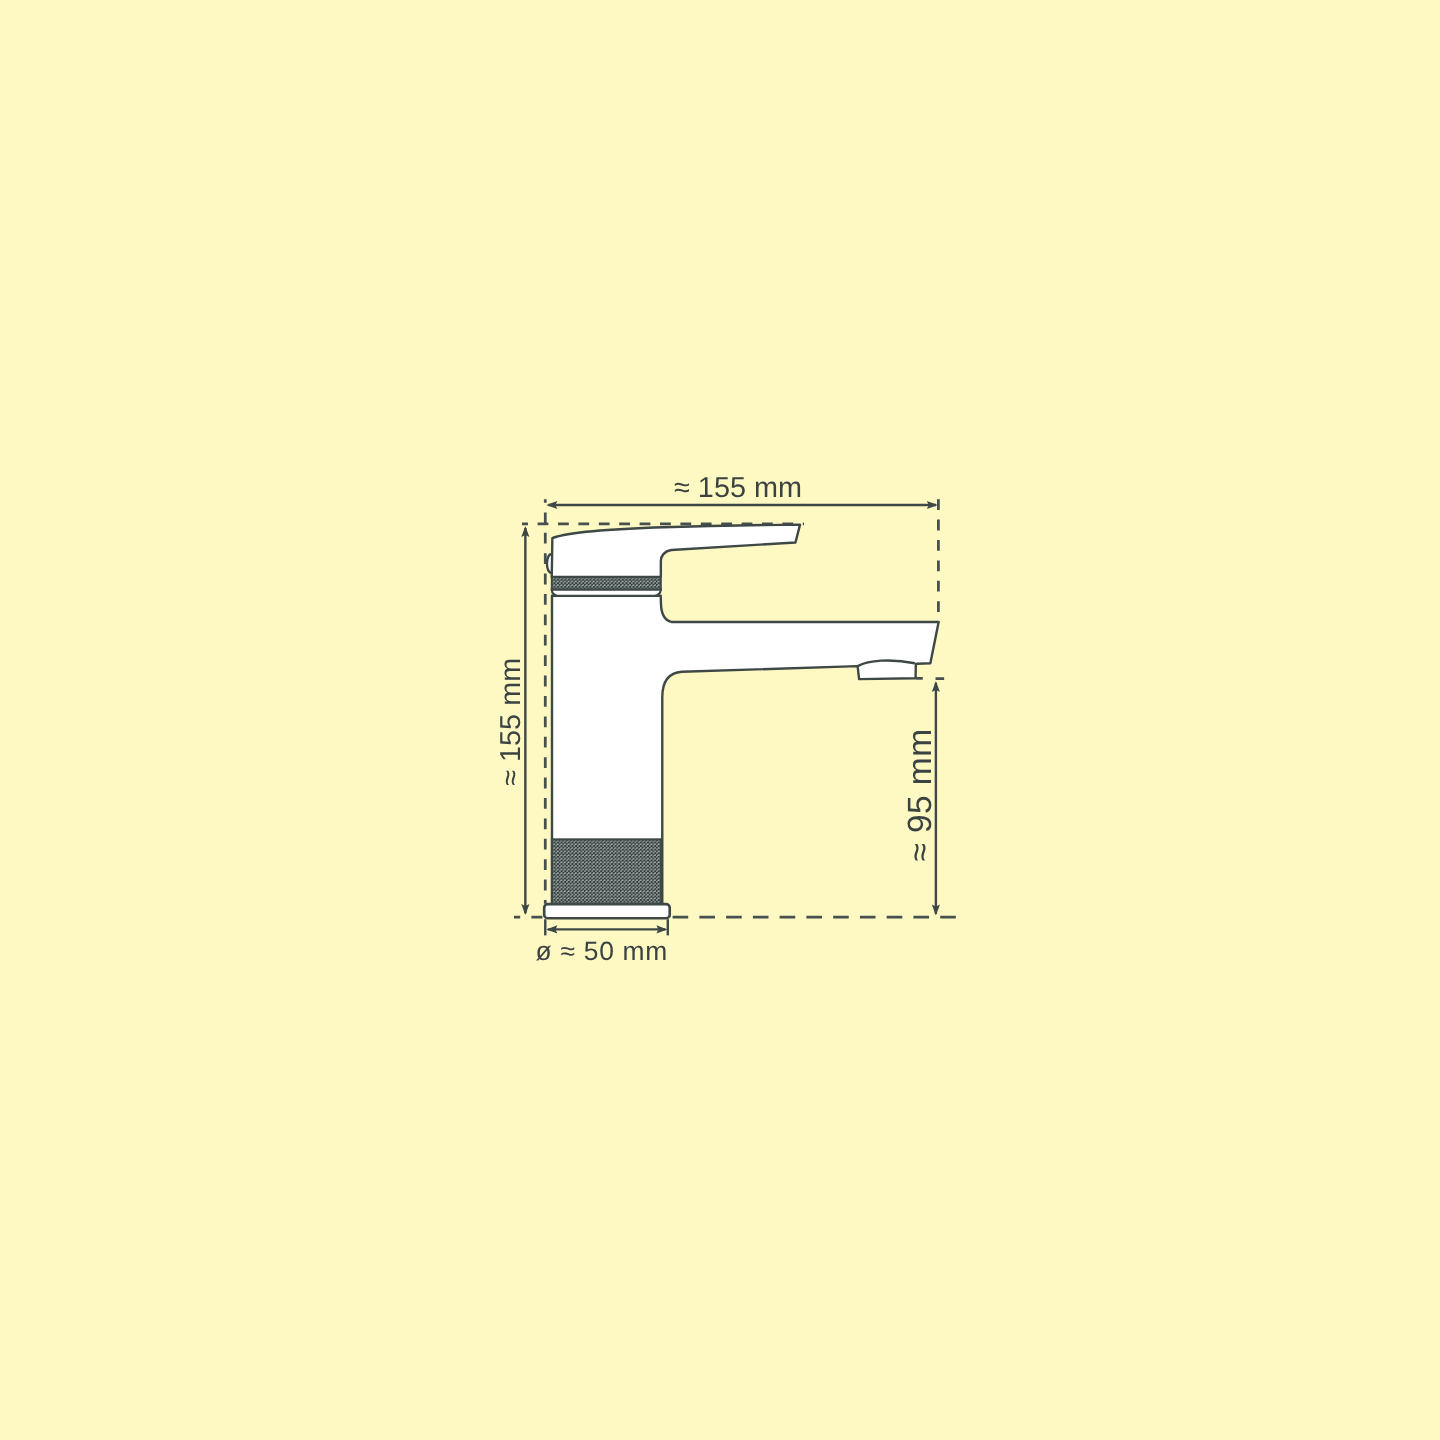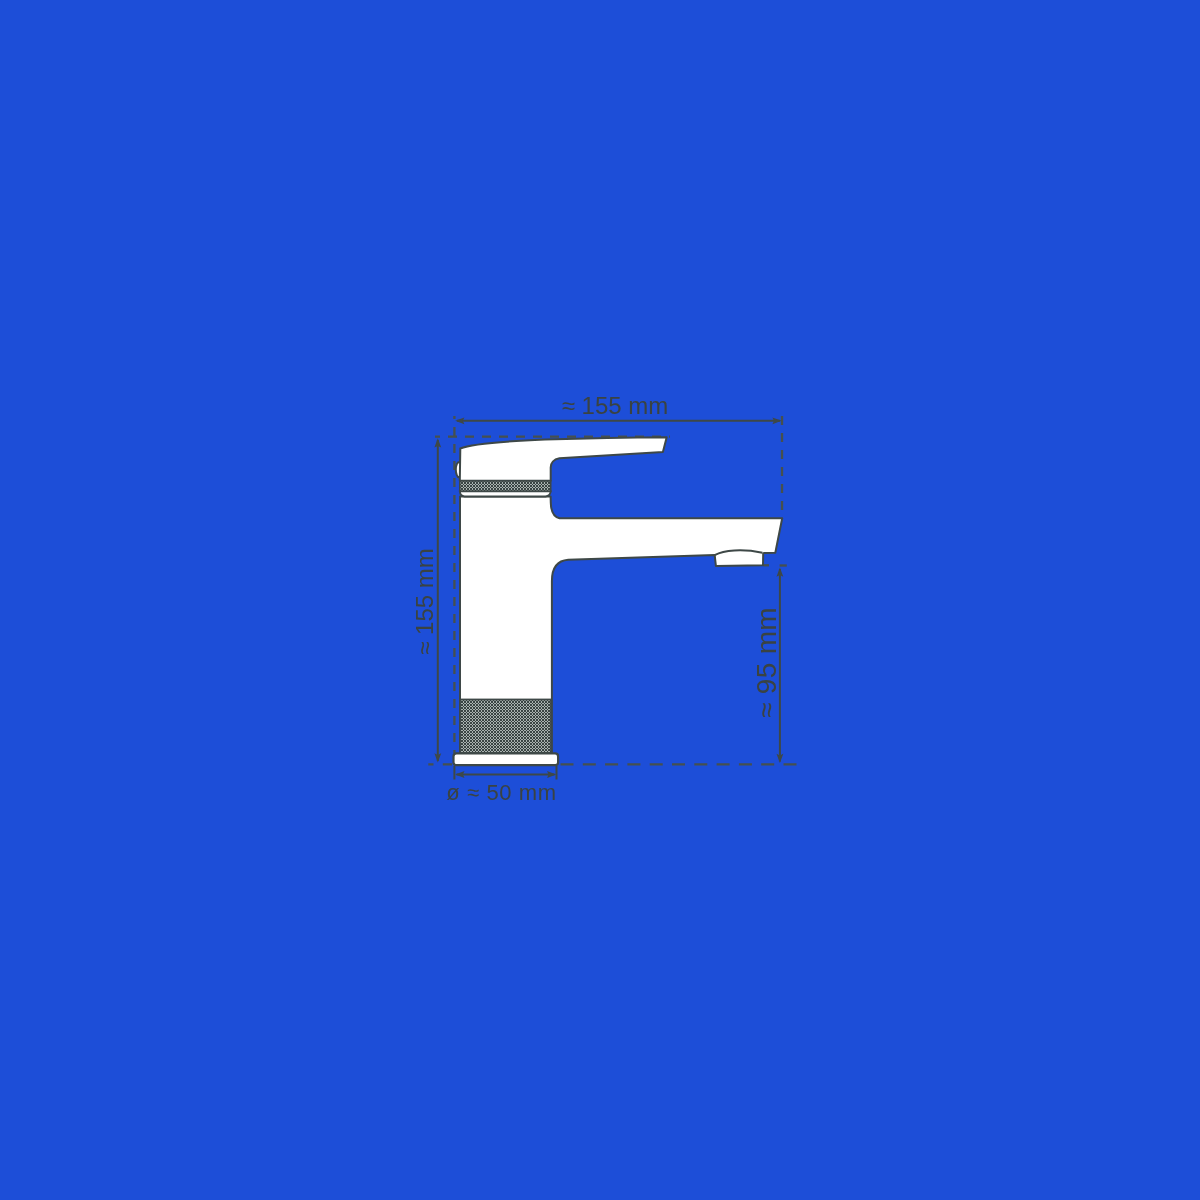--- a/index.html
+++ b/index.html
@@ -1,16 +1,16 @@
 <!DOCTYPE html>
 <html><head>
 <meta charset="utf-8">
 <style>
   html,body{margin:0;padding:0;background:#ffffff;}
-  .wrap{width:1200px;height:1200px;position:relative;background:#1d4ed8;}
+  .wrap{width:1200px;height:1200px;position:relative;background:#fef9c3;}
   text{font-family:"Liberation Sans", sans-serif;fill:#3a4342;}
 </style>
 </head>
 <body>
 
 <div class="wrap">
 <svg width="1200" height="1200" viewBox="0 0 1200 1200" xmlns="http://www.w3.org/2000/svg">
 <defs>
 
   <pattern id="knurl" width="3" height="3" patternUnits="userSpaceOnUse">

